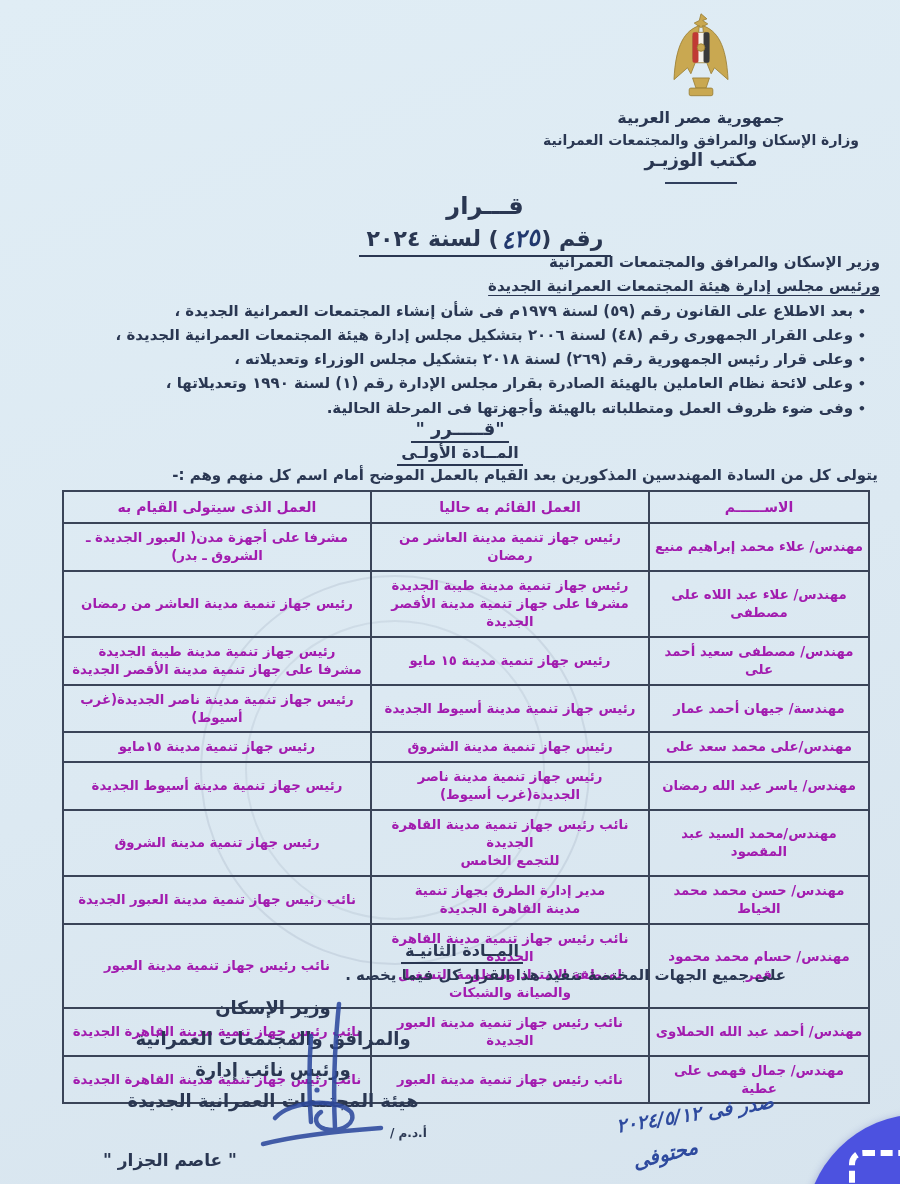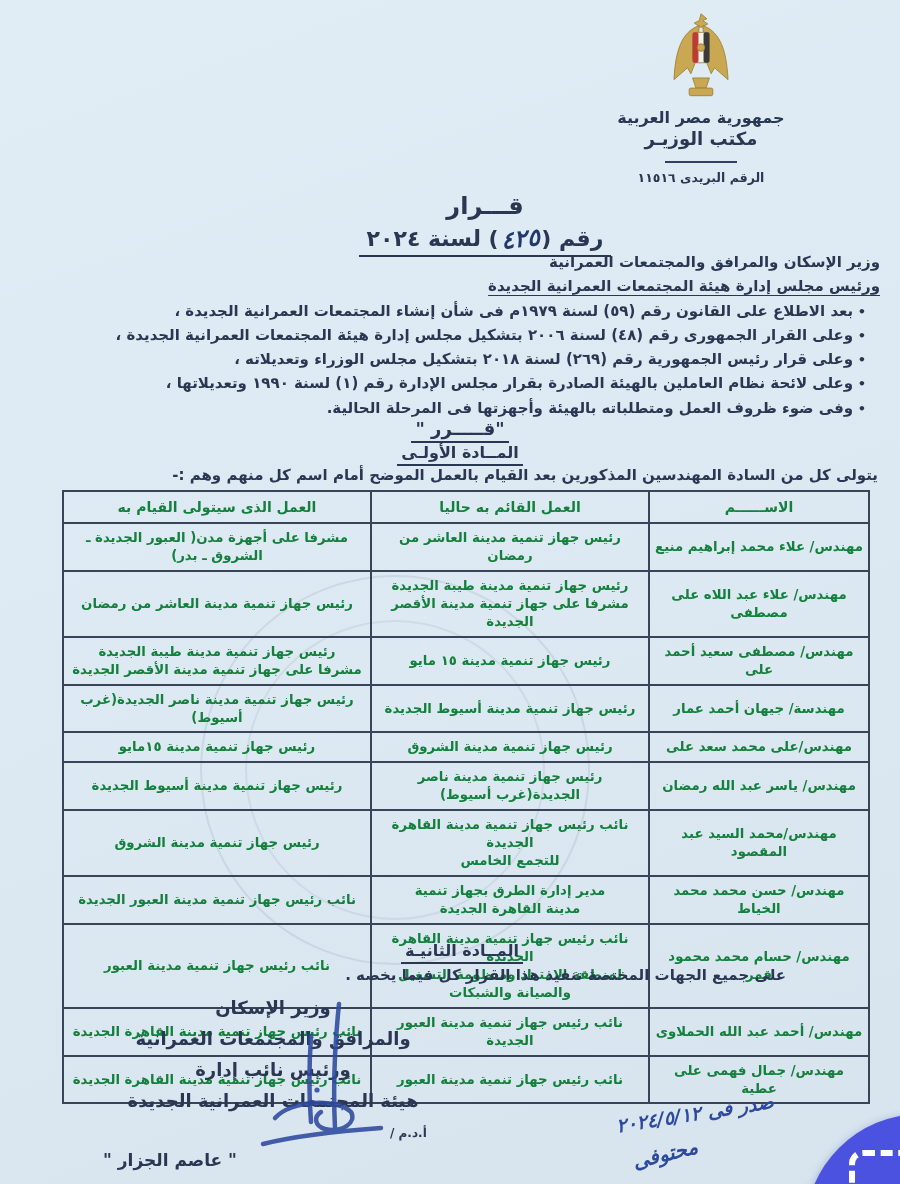--- a/index.html
+++ b/index.html
@@ -47,21 +47,21 @@
   .a1-title { top:443px; left:260px; width:400px; }
   .a1-intro { top:466px; right:22px; direction:rtl; font-size:15px; font-weight:bold; }
   .a2-title { top:941px; left:262px; width:400px; }
   .a2-body { top:966px; right:114px; direction:rtl; font-size:15px; font-weight:bold; }
 
   
   .decision-table { top:490px; left:62px; width:806px; border-collapse:collapse;
     direction:rtl; table-layout:fixed; }
   .decision-table th, .decision-table td {
     border:2px solid #3a4458; text-align:center; vertical-align:middle;
-    font-weight:bold; padding:5px 5px; white-space:pre-line; color:#15803d; }
+    font-weight:bold; padding:5px 5px; white-space:pre-line; color:#a21caf; }
   .decision-table th { font-size:14px; height:32px; }
   .decision-table td { font-size:13.3px; line-height:1.35; }
   .col-name { width:220px; } .col-cur { width:278px; } .col-new { width:308px; }
 
   
   .signature-block { top:993px; left:65px; width:416px; text-align:center;
     font-size:18px; font-weight:bold; line-height:1.72; direction:rtl; }
   .sig-prefix { top:1126px; left:390px; font-size:12px; font-weight:bold; direction:rtl; }
   .sig-name { top:1150px; left:70px; width:200px; text-align:center;
     font-size:17px; font-weight:bold; direction:rtl; }
@@ -100,23 +100,23 @@
       <path d="M47 16 C64 22 75 38 77 80 L61 66 L57 73 L51 58 Z"></path>
       <path d="M35 78 L55 78 L51 90 L39 90 Z"></path>
       <rect x="31" y="90" width="28" height="9" rx="2"></rect>
     </g>
     <rect x="35" y="24" width="20" height="36" rx="4" fill="#f5f2ea" stroke="#9a7f35"></rect>
     <rect x="35" y="24" width="7" height="36" rx="2" fill="#c03a34"></rect>
     <rect x="48" y="24" width="7" height="36" rx="2" fill="#3a3a3a"></rect>
     <circle cx="45" cy="42" r="4.5" fill="#c9a851" stroke="#9a7f35"></circle>
   </svg>
   <div class="hdr-country">جمهورية مصر العربية</div>
+  <div class="hdr-ministry">وزارة الإسكان والمرافق والمجتمعات العمرانية</div>
   <div class="hdr-office">مكتب الوزيـر</div>
   <div class="hdr-divider"></div>
-  <div class="hdr-postal">الرقم البريدى ١١٥١٦</div>
 </div>
 
 <div class="abs title-block">
   <div class="title-word">قـــرار</div>
   <div class="title-number-line"><span>رقم (</span><span class="hand-number">٤٢٥</span><span>) لسنة ٢٠٢٤</span></div>
 </div>
 
 <div class="abs preamble">
   <div>وزير الإسكان والمرافق والمجتمعات العمرانية</div>
   <div class="issuer-line2">ورئيس مجلس إدارة هيئة المجتمعات العمرانية الجديدة</div>

